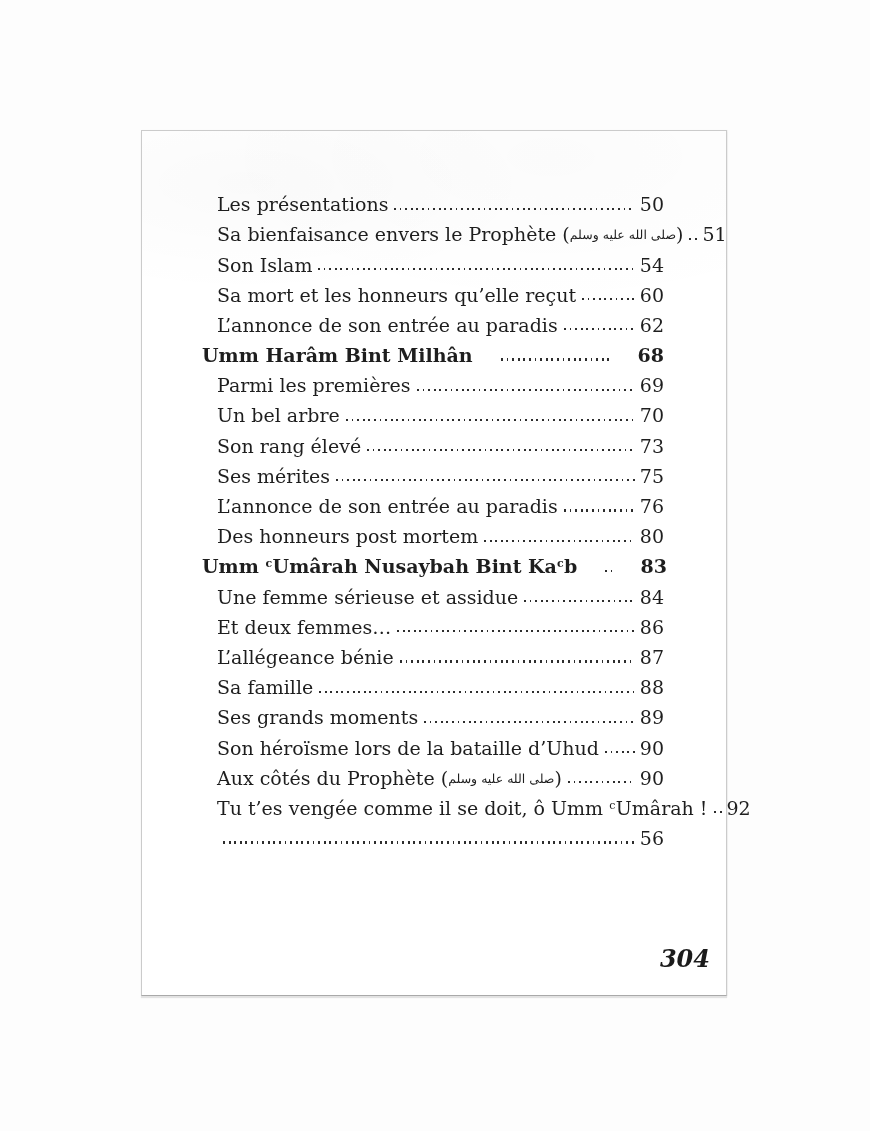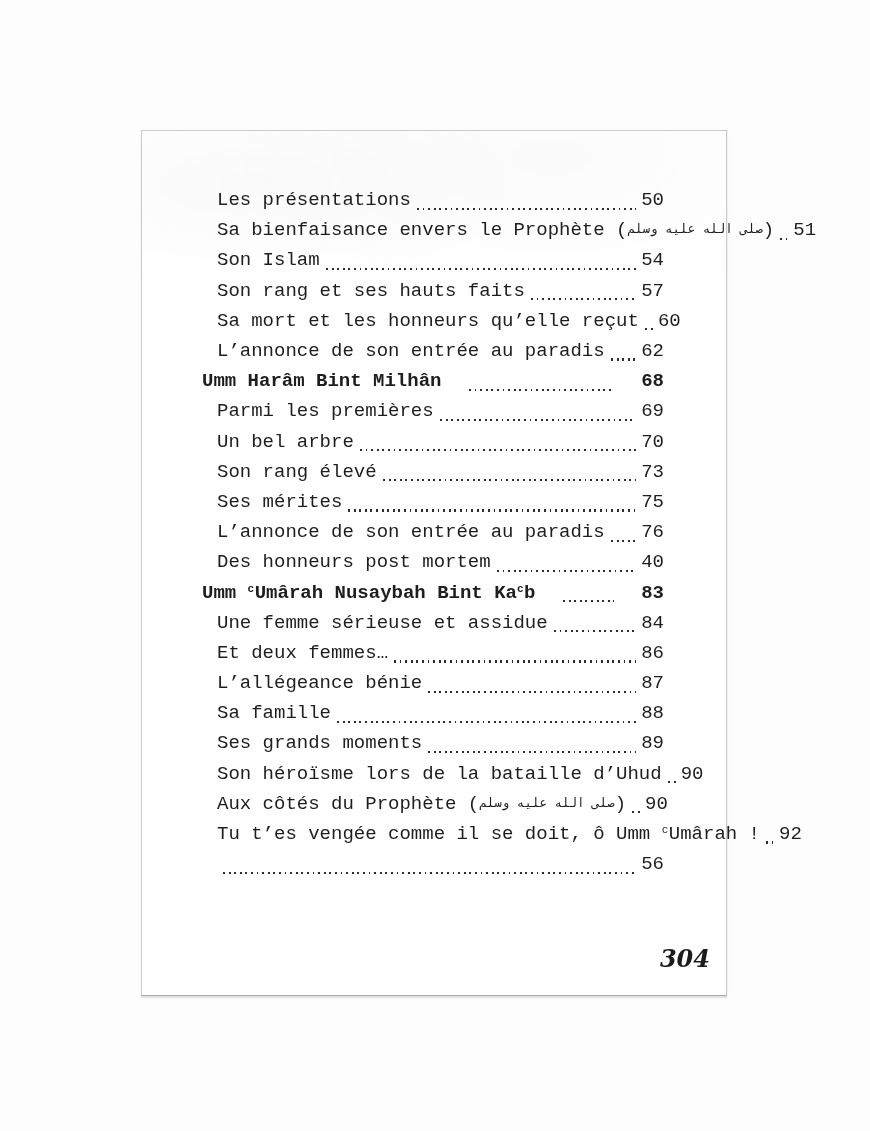--- a/index.html
+++ b/index.html
@@ -34,25 +34,24 @@
   }
   .toc {
     position: absolute;
     left: 60px;
     right: 62px;
     top: 54px;
     color: #1e1e1e;
   }
   .toc-row {
     display: flex;
-    align-items: center;
+    align-items: flex-end;
     height: 30.2px;
     font-size: 19px;
     line-height: 1.16;
-    font-family: Liberation Mono, monospace;
   }
   .toc-row.sub { margin-left: 15px; }
   .toc-row.chapter { font-weight: bold; margin-left: 0; gap: 22px; }
   .toc-label { white-space: nowrap; flex: 0 0 auto; }
   .toc-dots {
     flex: 1 1 auto;
     min-width: 8px;
     height: 2.2px;
     align-self: flex-end;
     margin: 0 5px 5.5px 6px;
@@ -101,25 +100,20 @@
     <span class="toc-label">Sa bienfaisance envers le Prophète (<span class="arabic" dir="rtl">صلى الله عليه وسلم</span>)</span>
     <span class="toc-dots"></span>
     <span class="toc-num">51</span>
   </div>
         <div class="toc-row sub">
     <span class="toc-label">Son Islam</span>
     <span class="toc-dots"></span>
     <span class="toc-num">54</span>
   </div>
         <div class="toc-row sub">
-    <span class="toc-label">Son rang et ses hauts faits</span>
-    <span class="toc-dots"></span>
-    <span class="toc-num">57</span>
-  </div>
-        <div class="toc-row sub">
     <span class="toc-label">Sa mort et les honneurs qu’elle reçut</span>
     <span class="toc-dots"></span>
     <span class="toc-num">60</span>
   </div>
         <div class="toc-row sub">
     <span class="toc-label">L’annonce de son entrée au paradis</span>
     <span class="toc-dots"></span>
     <span class="toc-num">62</span>
   </div>
         <div class="toc-row chapter">
@@ -148,21 +142,21 @@
     <span class="toc-num">75</span>
   </div>
         <div class="toc-row sub">
     <span class="toc-label">L’annonce de son entrée au paradis</span>
     <span class="toc-dots"></span>
     <span class="toc-num">76</span>
   </div>
         <div class="toc-row sub">
     <span class="toc-label">Des honneurs post mortem</span>
     <span class="toc-dots"></span>
-    <span class="toc-num">40</span>
+    <span class="toc-num">80</span>
   </div>
         <div class="toc-row chapter">
     <span class="toc-label">Umm <sup class="ayn">c</sup>Umârah Nusaybah Bint Ka<sup class="ayn">c</sup>b</span>
     <span class="toc-dots"></span>
     <span class="toc-num">83</span>
   </div>
         <div class="toc-row sub">
     <span class="toc-label">Une femme sérieuse et assidue</span>
     <span class="toc-dots"></span>
     <span class="toc-num">84</span>

